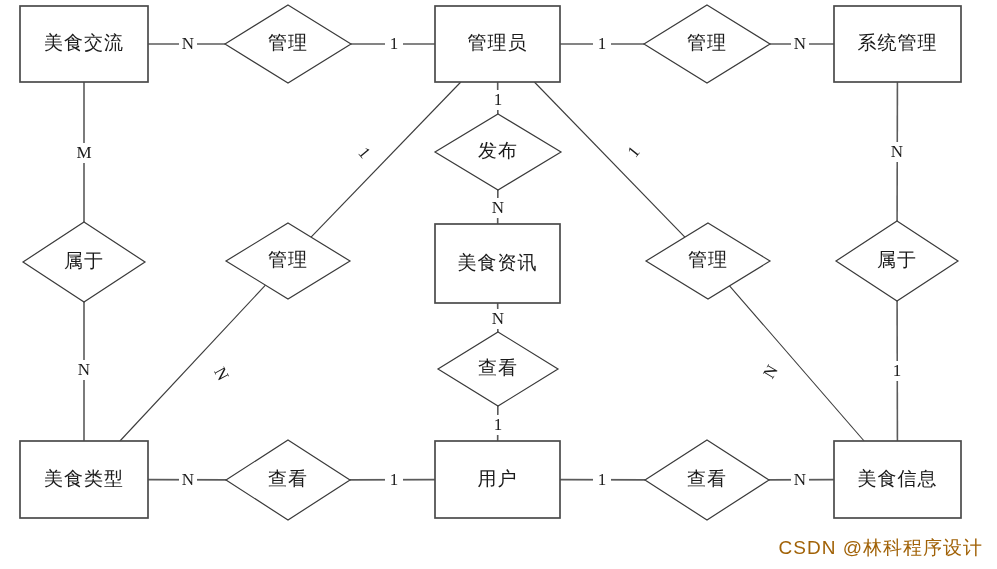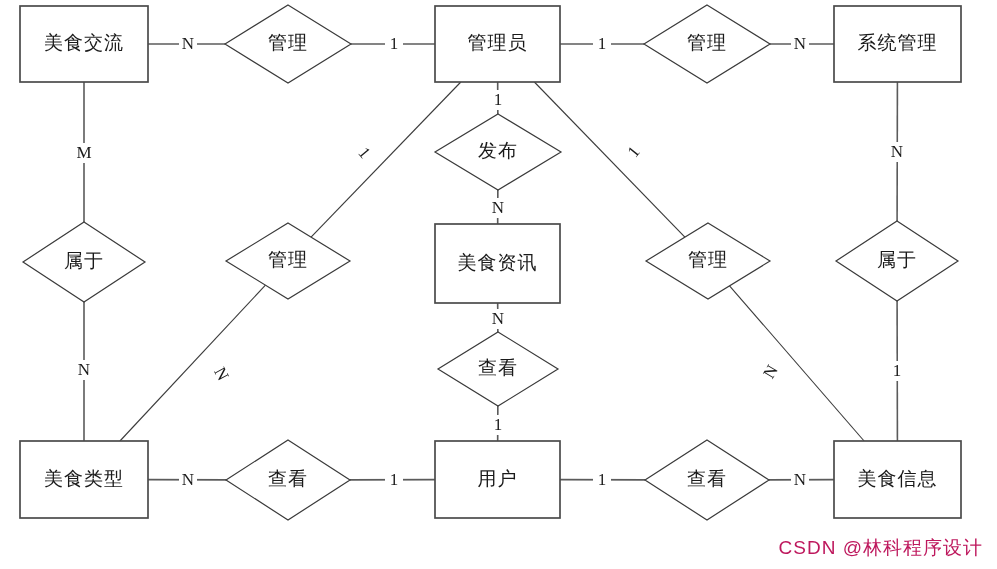--- a/index.html
+++ b/index.html
@@ -58,21 +58,21 @@
     fill: #1a1a1a;
     text-anchor: middle;
     dominant-baseline: middle;
   }
   .watermark {
     position: absolute;
     right: 14px;
     bottom: 8px;
     font-family: "Liberation Sans", "DejaVu Sans", sans-serif;
     font-size: 19px;
-    color: #be185d;
+    color: #a16207;
     letter-spacing: 1px;
     white-space: nowrap;
     user-select: none;
   }
 </style>
 </head>
 <body>
 
 <div id="canvas">
   <svg class="er-svg" id="er-svg" viewBox="0 0 997 569" xmlns="http://www.w3.org/2000/svg">

